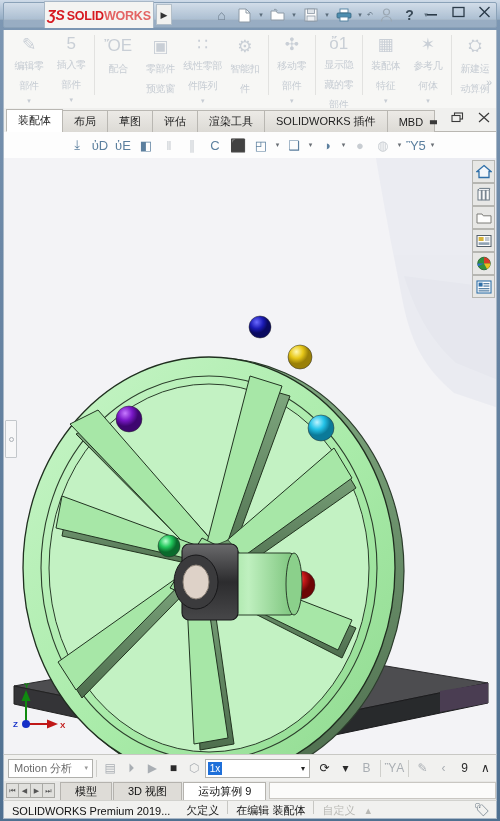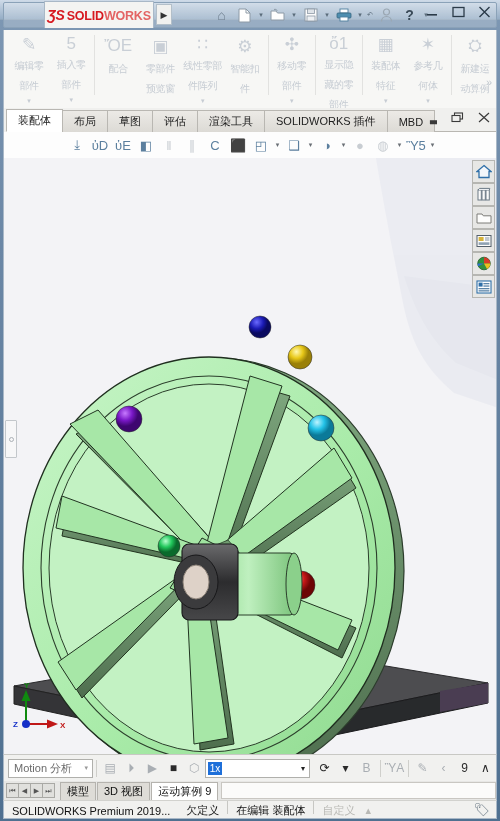--- a/index.html
+++ b/index.html
@@ -107,21 +107,21 @@
   .mm-cv { font-size:8px; color:#222; }
 
   
   .doctabs { position:absolute; left:3px; top:781px; width:494px; height:19px;
      background:#e7e7e5; border-left:1px solid #a9b8c7; border-right:1px solid #a9b8c7;
      display:flex; align-items:center; }
   .navbtns { display:flex; padding-left:2px; }
   .navb { width:13px; height:15px; background:#e0e0dd; border:1px solid #a9a9a5;
      margin-right:-1px; display:flex; align-items:center; justify-content:center;
      font-size:7px; color:#555; }
-  .dtab { height:18px; padding:0 6px; display:flex; align-items:center; font-size:11px;
+  .dtab { height:18px; padding:0 14px; display:flex; align-items:center; font-size:11px;
      background:#dedcd7; border:1px solid #b5b3ae; border-bottom:none; margin-right:1px; color:#111; }
   .dtab.active { background:#fff; }
   .dtab-empty { flex:1; height:17px; background:#fbfbfa; border:1px solid #c9c7c2; margin-left:2px; }
 
   
   .statusbar { position:absolute; left:3px; top:800px; width:494px; height:19px;
      background:#f1f1ef; border:1px solid #a9b8c7; border-top:1px solid #d2d2ce;
      display:flex; font-size:11px; }
   .sb-cell { padding:0 8px; height:19px; display:flex; align-items:center; color:#111; }
   .sb-div { width:1px; height:13px; background:#c7c7c3; }

